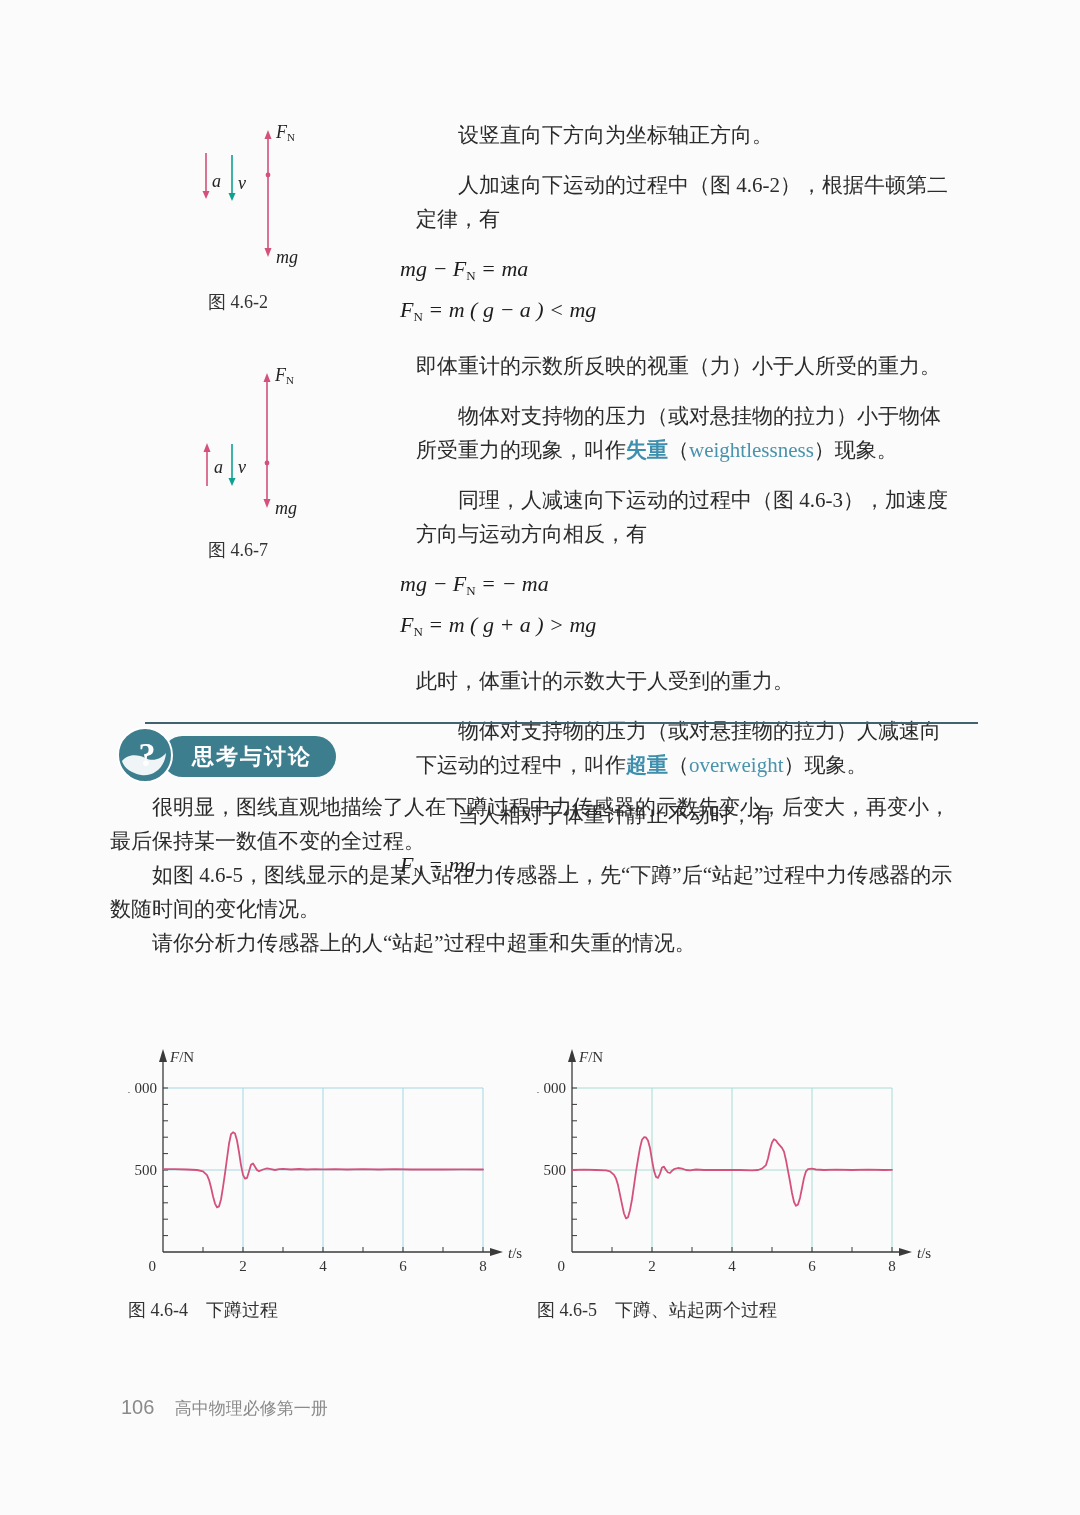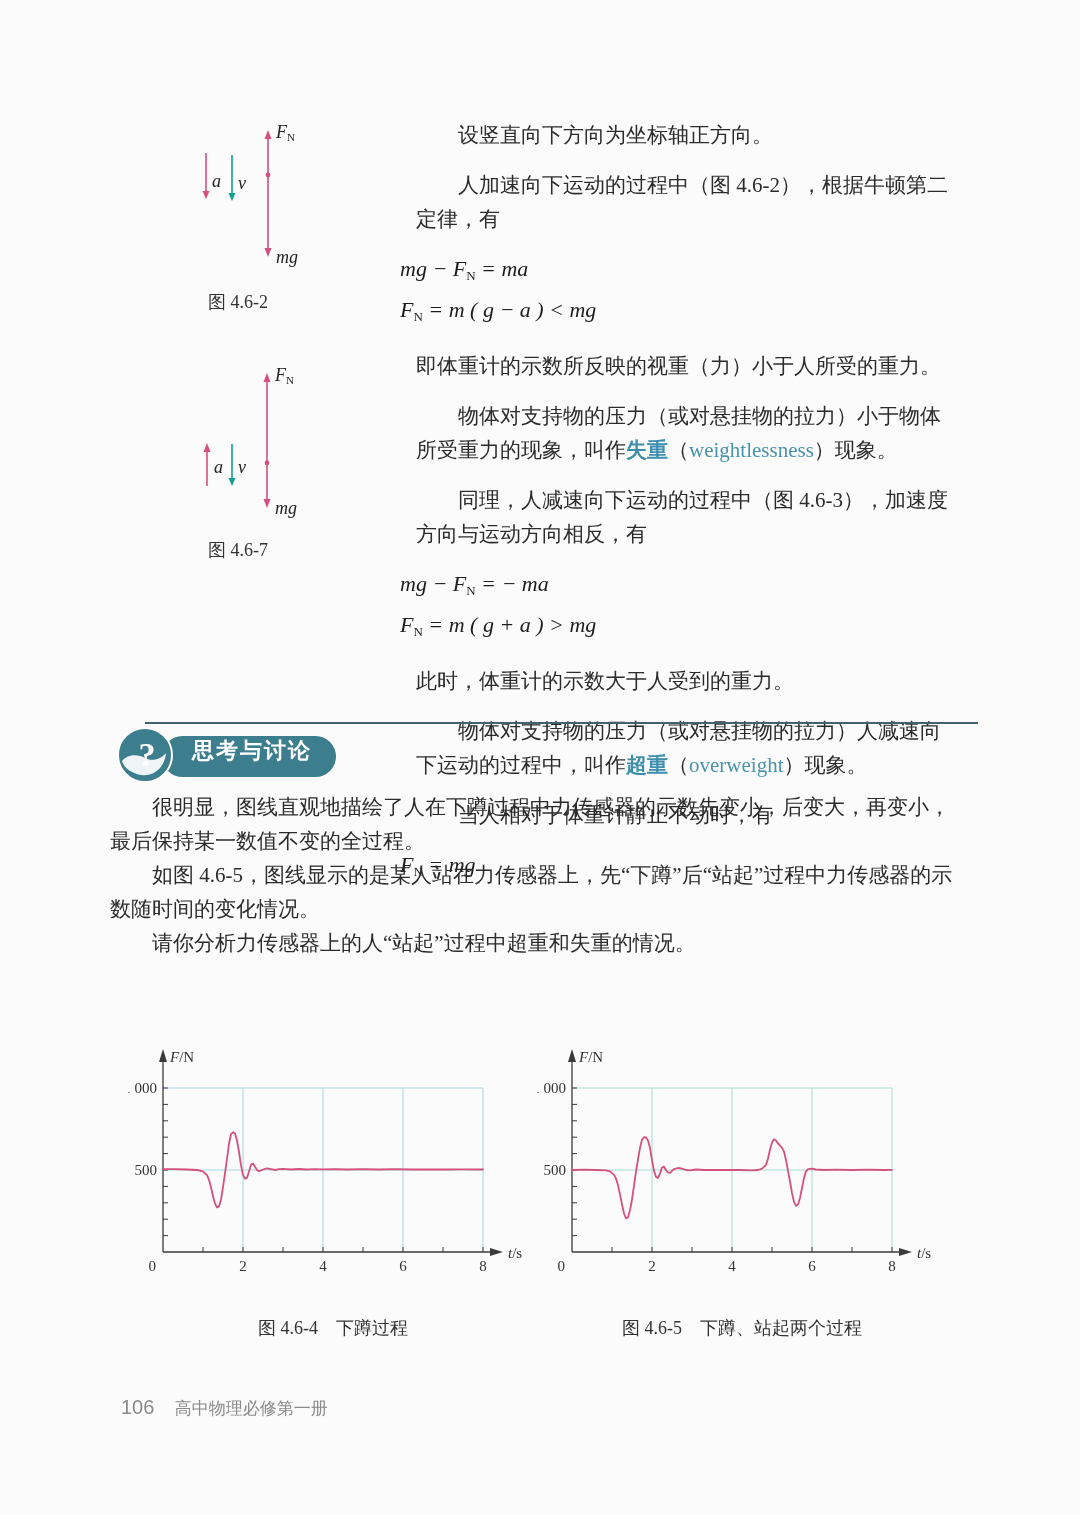--- a/index.html
+++ b/index.html
@@ -27,29 +27,29 @@
   .term-en{font-family:"Liberation Serif","DejaVu Serif",serif;}
   .eq{text-align:left;font-size:22px;line-height:33px;margin:1px 0;
     font-style:italic;color:#1d1d1d;}
   .eq sub{font-style:normal;font-size:13px;vertical-align:-4px;letter-spacing:0;}
   
   .rule{position:absolute;left:145px;top:722px;width:833px;height:2px;
     background:#41626e;}
   .badge-circle{position:absolute;left:116px;top:726px;width:58px;height:58px;z-index:2;}
   .badge-pill{position:absolute;left:162px;top:736px;height:41px;z-index:1;
     border-radius:21px;padding:0 24px 0 30px;
-    display:flex;align-items:flex-start;
+    display:flex;align-items:center;
     color:#fff;font-size:22px;font-weight:bold;letter-spacing:2px;
     font-family:"Liberation Sans","DejaVu Sans",sans-serif;}
   .thinktext{position:absolute;left:110px;top:790px;width:858px;
     font-size:21px;line-height:34px;}
   .thinktext p{margin:0;}
   
   .chartblock{position:absolute;top:1038px;width:412px;}
-  .chart-caption{width:410px;text-align:center;font-size:18px;color:#333;margin-top:18px;}
+  .chart-caption{width:410px;text-align:left;font-size:18px;color:#333;margin-top:0;}
   .tick{font-family:"Liberation Serif","DejaVu Serif",serif;font-size:15px;fill:#333;}
   
   .footer{position:absolute;left:121px;top:1396px;color:#8a8a8a;
     font-family:"Liberation Sans","DejaVu Sans",sans-serif;}
   .footer .num{font-size:20px;}
   .footer .book{font-size:17px;margin-left:16px;}
 </style>
 </head>
 <body>
 

